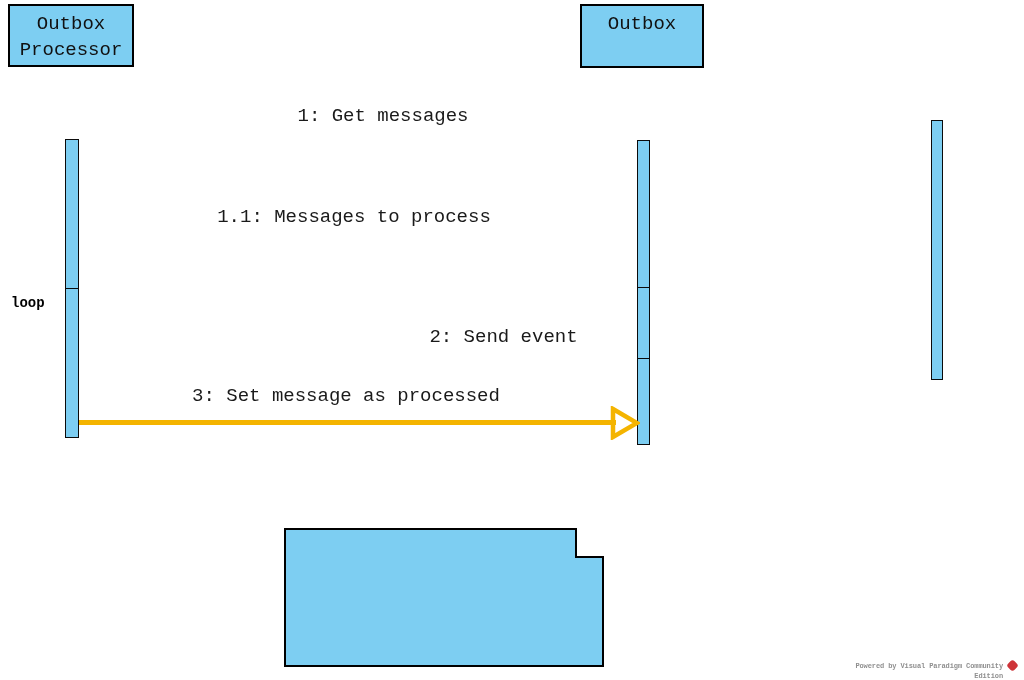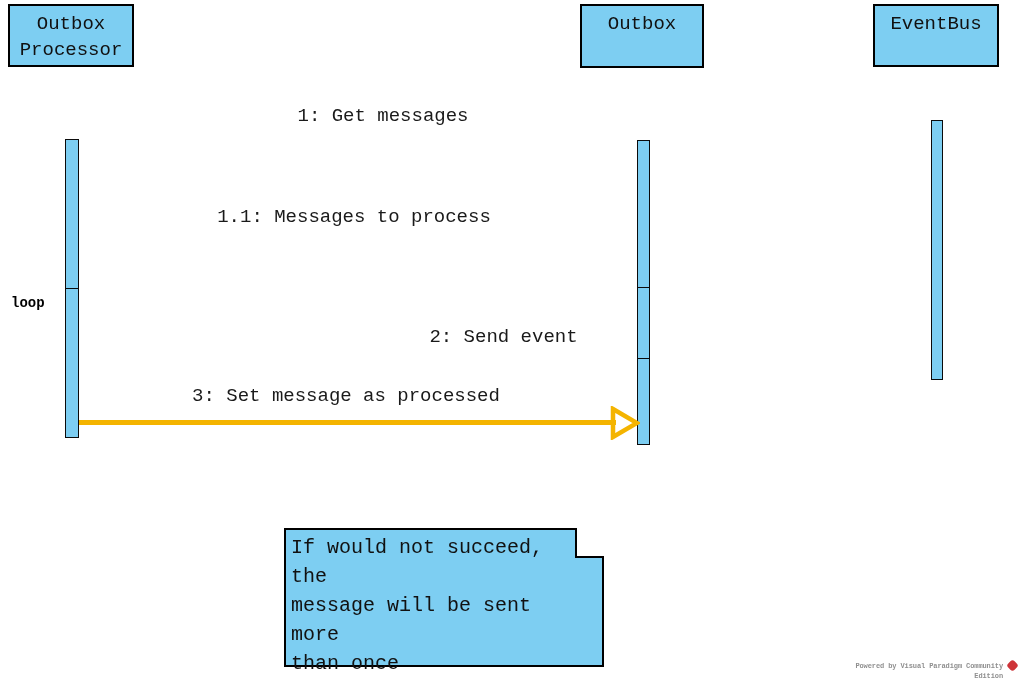--- a/index.html
+++ b/index.html
@@ -92,21 +92,20 @@
 </head>
 <body>
 
 <div id="stage">
 
   <div class="participant" style="left:8px; top:4px; width:126px; height:63px;">Outbox
 Processor</div>
 
   <div class="participant" style="left:580px; top:4px; width:124px; height:64px;">Outbox</div>
 
-  <div class="participant" style="left:873px; top:4px; width:126px; height:63px;">EventBus</div>
 
   <div class="actbar" style="left:65px; top:139px; width:14px; height:150px;"></div>
   <div class="actbar" style="left:65px; top:288px; width:14px; height:150px;"></div>
 
   <div class="actbar" style="left:637px; top:140px; width:13px; height:148px;"></div>
   <div class="actbar" style="left:637px; top:287px; width:13px; height:72px;"></div>
   <div class="actbar" style="left:637px; top:358px; width:13px; height:87px;"></div>
 
   <div class="actbar" style="left:931px; top:120px; width:12px; height:260px;"></div>
 
@@ -121,20 +120,17 @@
   <div class="loop-pentagon">loop</div>
 
   <div class="arrow-line"></div>
   <svg class="arrow-head-svg" width="30" height="34" viewBox="0 0 30 34">
     <polygon points="3,3 27,17 3,31" fill="none" stroke="#F4B400" stroke-width="4.5" stroke-linejoin="miter"></polygon>
   </svg>
 
   <svg class="note-shape-svg" width="322" height="140" viewBox="0 0 322 140">
     <polygon points="1,1 292,1 292,29 319,29 319,138 1,138" fill="#7DCEF2" stroke="#000000" stroke-width="2"></polygon>
   </svg>
-  <div class="note-text">If would not succeed, the
-message will be sent more
-than once</div>
 
   <div class="watermark">Powered by Visual Paradigm Community Edition</div>
   <div class="vp-logo"></div>
 
 </div>
 
 </body></html>

